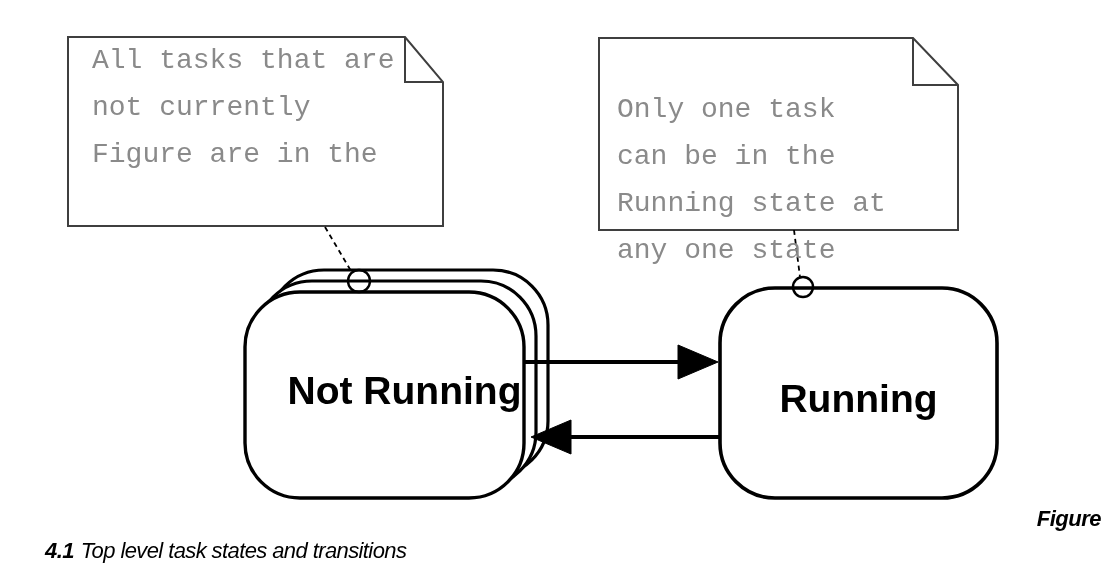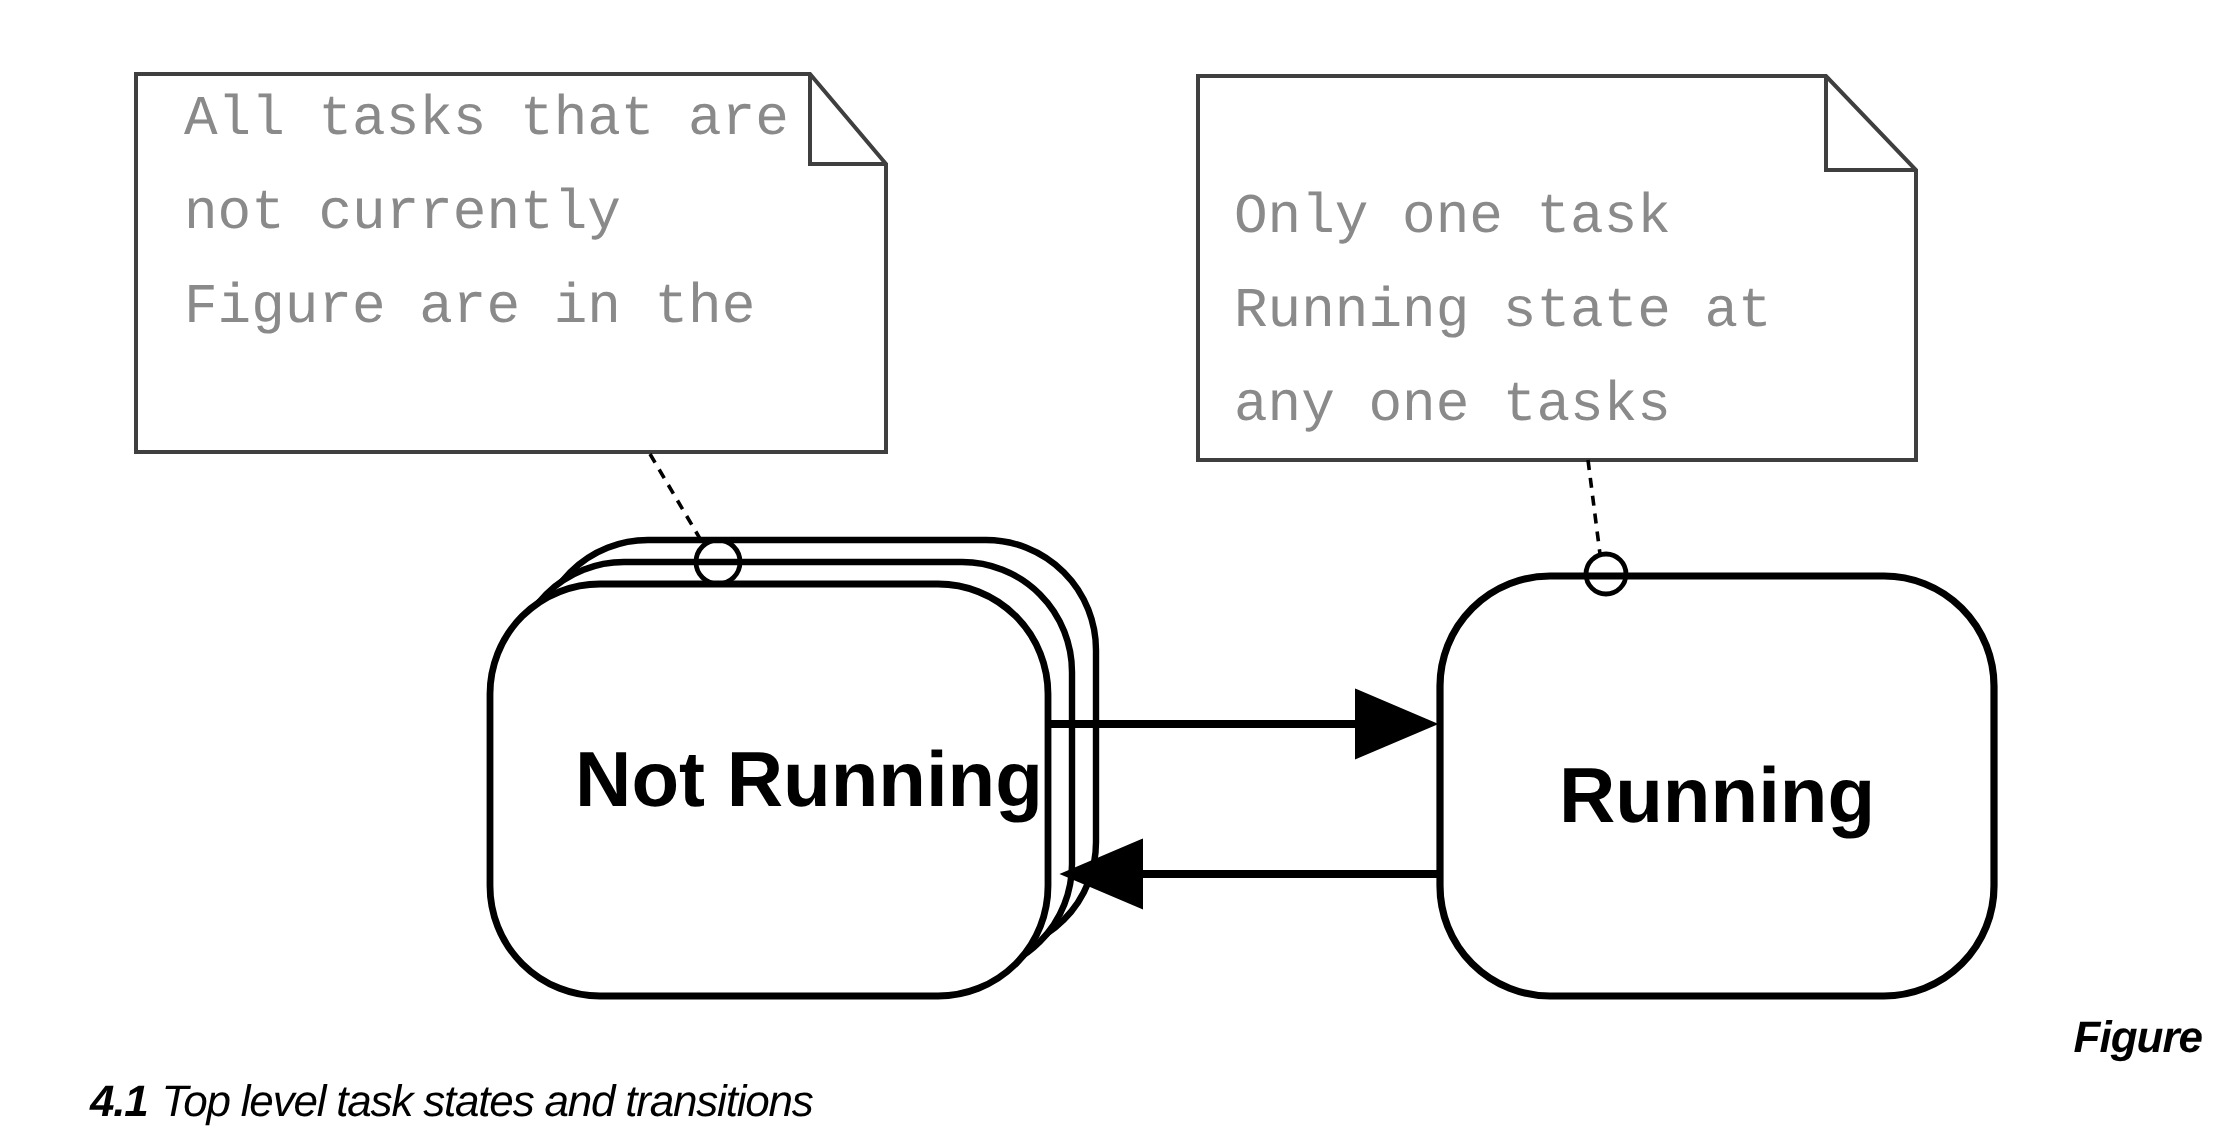--- a/index.html
+++ b/index.html
@@ -91,22 +91,23 @@
   </svg>
 
   <div class="note-text note-text-left">
     <div>All tasks that are</div>
     <div>not currently</div>
     <div>Figure are in the</div>
   </div>
 
   <div class="note-text note-text-right">
     <div>Only one task</div>
+    <div>can be in the</div>
     <div>Running state at</div>
-    <div>any one tasks</div>
+    <div>any one state</div>
   </div>
 
   <div class="state-label state-label-notrunning">Not Running</div>
   <div class="state-label state-label-running">Running</div>
 
   <div class="caption-figure">Figure</div>
   <div class="caption-line">
     <span class="num">4.1</span><span>Top level task states and transitions</span>
   </div>
 

